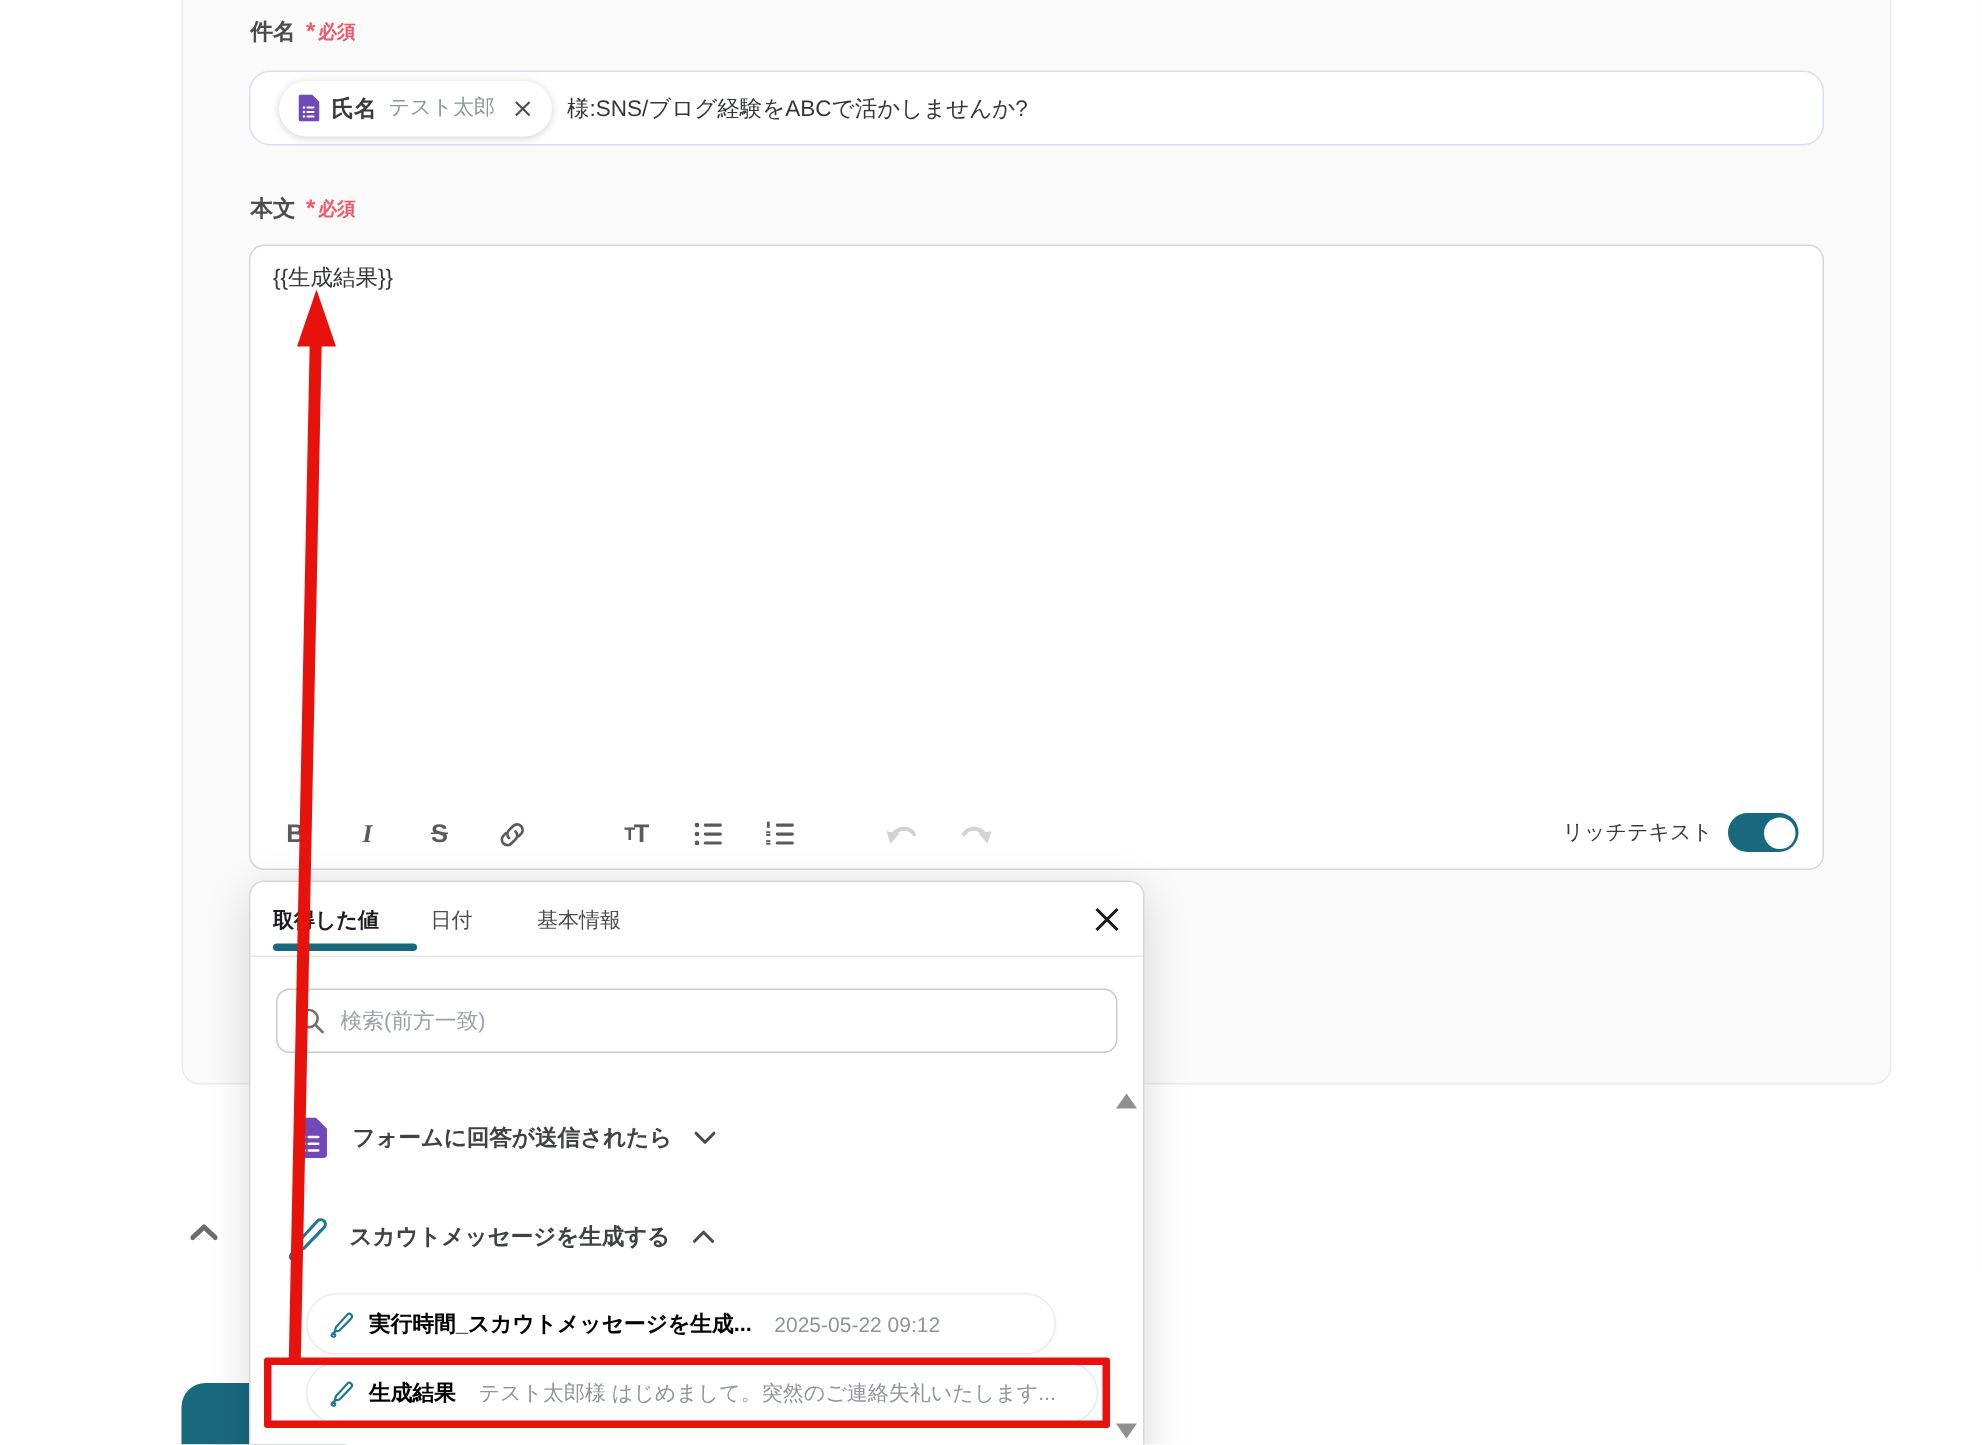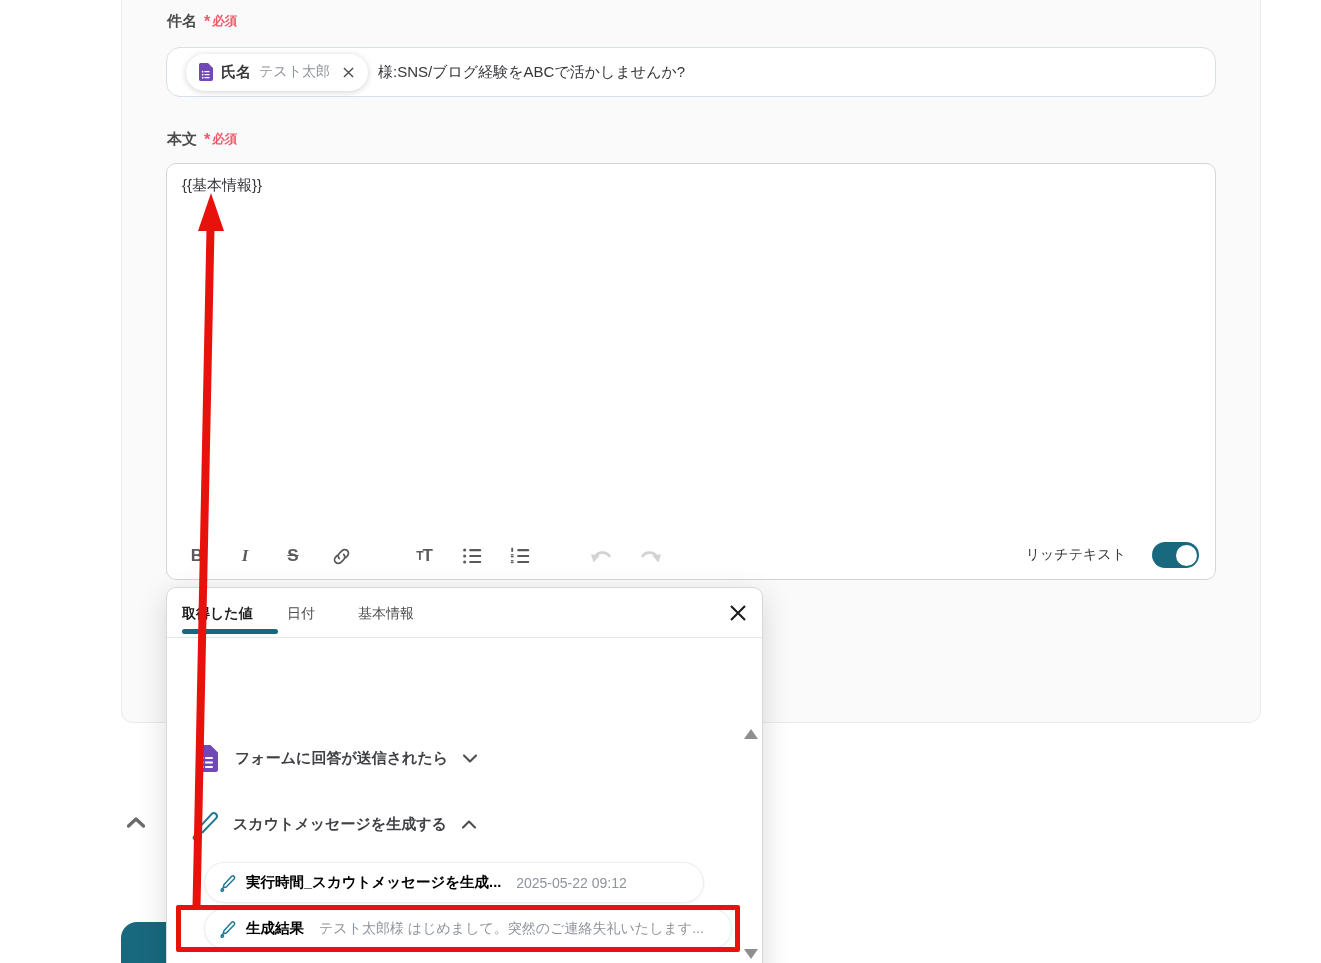--- a/index.html
+++ b/index.html
@@ -32,21 +32,21 @@
   .tb{width:24px;height:24px;display:flex;align-items:center;justify-content:center;
         margin-right:24px;color:#5a5a5a;flex:0 0 auto;}
   .tb-b{font-size:17px;font-weight:800;}
   .tb-i{font-size:17px;font-weight:700;font-style:italic;font-family:"Liberation Serif","DejaVu Serif",serif;}
   .tb-s{font-size:17px;font-weight:700;text-decoration:line-through;}
   .sp59{width:35px;flex:0 0 auto;}
   .sp58{width:34px;flex:0 0 auto;}
   .tb-tt{letter-spacing:-1px;font-weight:800;}
   .tt-small{font-size:12px;}
   .tt-big{font-size:17px;}
-  .richtext{position:absolute;right:16px;bottom:11px;display:flex;align-items:center;gap:26px;}
+  .richtext{position:absolute;right:16px;bottom:11px;display:flex;align-items:center;gap:10px;}
   .richtext-label{font-size:14px;color:#3a3a3a;}
   .toggle{width:47px;height:26px;border-radius:13px;background:#19697E;position:relative;}
   .knob{position:absolute;right:2.5px;top:2.5px;width:21px;height:21px;border-radius:50%;background:#fff;}
   
   .popup{position:absolute;left:166px;top:587px;width:597px;height:400px;background:#fff;
         border:1px solid #d8d8d8;border-radius:10px;box-sizing:border-box;
         box-shadow:0 8px 30px rgba(0,0,0,.15);z-index:10;}
   .tab{position:absolute;top:17px;font-size:14px;color:#4c4c4c;}
   .tab.active{font-weight:700;color:#1d1d1f;}
   .tab-underline{position:absolute;left:15px;top:41px;width:96px;height:5px;border-radius:2.5px;background:#19697E;}
@@ -112,21 +112,21 @@
     <span class="subject-text">様:SNS/ブログ経験をABCで活かしませんか?</span>
   </div>
 
   <div class="field-label-row" style="left:167px;top:130px;justify-content:center;">
     <span class="field-label">本文</span>
     <span class="req-mark">*</span>
     <span class="req-label">必須</span>
   </div>
 
   <div class="editor">
-    <div class="editor-content">{{基本情報}}</div>
+    <div class="editor-content">{{生成結果}}</div>
     <div class="toolbar">
       <span class="tb tb-b">B</span>
       <span class="tb tb-i">I</span>
       <span class="tb tb-s">S</span>
       <span class="tb">
         <svg width="21" height="21" viewBox="0 0 24 24" fill="none" stroke="#5a5a5a" stroke-width="2" stroke-linecap="round">
           <path d="M9.5 14.5 a4.2 4.2 0 0 1 0 -6 l3.2 -3.2 a4.2 4.2 0 0 1 6 6 l-1.9 1.9"></path>
           <path d="M14.5 9.5 a4.2 4.2 0 0 1 0 6 l-3.2 3.2 a4.2 4.2 0 0 1 -6 -6 l1.9 -1.9"></path>
         </svg>
       </span>
@@ -191,20 +191,27 @@
     <span class="tab" style="left:120px;">日付</span>
     <span class="tab" style="left:191px;">基本情報</span>
     <span class="tab-underline"></span>
     <span class="tab-divider"></span>
     <span class="popup-close">
       <svg width="20" height="20" viewBox="0 0 20 20">
           <path d="M3 3 L17 17 M17 3 L3 17" stroke="#1b1b1b" stroke-width="2.1" fill="none"></path>
         </svg>
     </span>
 
+    <div class="search-box">
+      <svg width="19" height="19" viewBox="0 0 20 20" fill="none" stroke="#6f6f6f" stroke-width="1.8">
+        <circle cx="8.5" cy="8.5" r="6"></circle>
+          <path d="M13 13 L18.5 18.5"></path>
+      </svg>
+      <input type="text" placeholder="検索(前方一致)" style="">
+    </div>
 
     <div class="group-row" style="left:23px;top:216px;height:40px;">
       <svg width="31" height="33" viewBox="0 0 32 33" fill="none" stroke="#1E7893" stroke-width="2.1" stroke-linecap="round" stroke-linejoin="round" style="margin-right:12px;">
         <path d="M13 24.5 7.5 25.8 8.8 20.5 22.5 5.5 a3.2 3.2 0 0 1 4.6 4.4 L13 24.5 Z"></path>
         <path d="M7 26.5 c-3.8 1.6 -4.6 5.6 -1 5.4 3 -.2 2.6 -3.8 -.4 -3.4"></path>
       </svg>
       <span class="group-label">スカウトメッセージを生成する</span>
       <svg width="14" height="9" viewBox="0 0 14 9" style="margin-left:15px;">
         <polyline points="1,7.5 7,1.5 13,7.5" fill="none" stroke="#4c4c4c" stroke-width="2.1" stroke-linecap="round" stroke-linejoin="round"></polyline>
       </svg>

